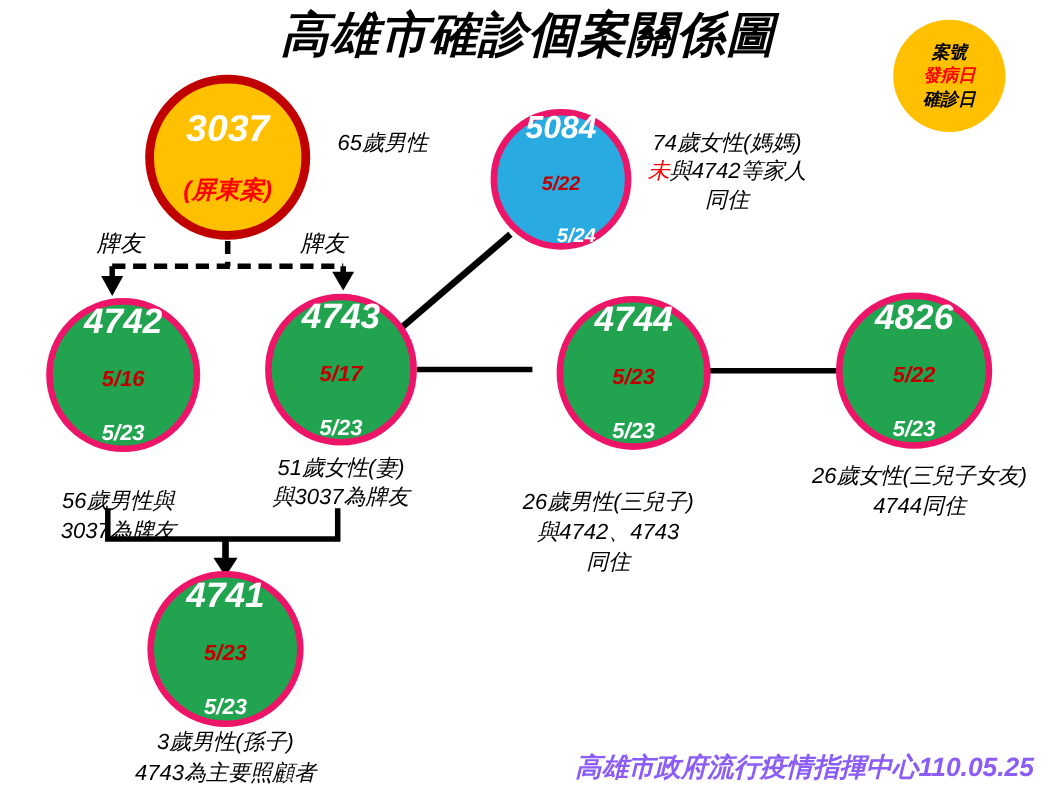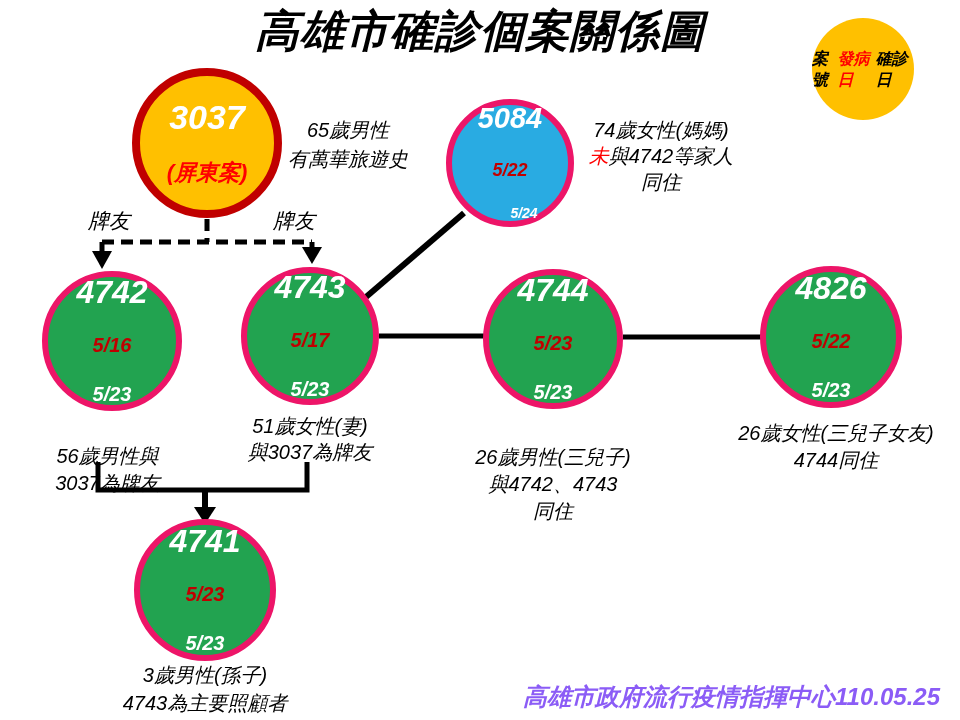--- a/index.html
+++ b/index.html
@@ -31,21 +31,21 @@
   .arrowhead{fill:var(--line-black);stroke:none;}
 
   .page-title{
     position:absolute;left:0;top:2px;width:960px;
     text-align:center;font-size:44px;font-weight:700;color:#000;
     letter-spacing:1px;z-index:2;
   }
   .legend{
     position:absolute;left:812px;top:18px;width:102px;height:102px;
     border-radius:50%;background:var(--node-orange);
-    display:flex;flex-direction:row;align-items:center;justify-content:center;
+    display:flex;flex-direction:column;align-items:center;justify-content:center;
     font-size:16px;font-weight:700;line-height:21px;color:#000;z-index:2;
   }
   .legend .red{color:var(--text-red);}
 
   .node{
     position:absolute;border-radius:50%;box-sizing:border-box;
     display:flex;flex-direction:column;align-items:center;justify-content:center;
     z-index:1;text-align:center;gap:24px;
   }
   .node.green{background:var(--node-green);border:6px solid var(--border-pink);}
@@ -101,27 +101,26 @@
     <div class="red">發病日</div>
     <div>確診日</div>
   </div>
 
   <div class="node orange" style="left:132px;top:68px;width:150px;height:150px;">
     <div class="id big">3037</div>
     <div class="subtitle">(屏東案)</div>
   </div>
   <div class="desc" style="left:278px;top:116px;width:140px;line-height:29px;">
     <div>65歲男性</div>
-    <div>有萬華旅遊史</div>
   </div>
 
   <div class="node blue" style="left:446px;top:99px;width:128px;height:128px;">
     <div class="id mid">5084</div>
     <div class="onset" style="font-size:18px;">5/22</div>
-    <div class="confirm" style="font-size:14px;margin-left:28px;">5/24</div>
+    <div class="confirm" style="font-size:18px;margin-left:28px;">5/24</div>
   </div>
   <div class="desc" style="left:572px;top:117px;width:178px;line-height:26px;">
     <div>74歲女性(媽媽)</div>
     <div><span class="red">未</span><span>與4742等家人</span></div>
     <div>同住</div>
   </div>
 
   <div class="edge-label" style="left:88px;top:207px;">牌友</div>
   <div class="edge-label" style="left:273px;top:207px;">牌友</div>
 
@@ -138,21 +137,21 @@
   <div class="node green" style="left:241px;top:267px;width:138px;height:138px;">
     <div class="id">4743</div>
     <div class="onset">5/17</div>
     <div class="confirm">5/23</div>
   </div>
   <div class="desc" style="left:218px;top:413px;width:184px;line-height:26px;">
     <div>51歲女性(妻)</div>
     <div>與3037為牌友</div>
   </div>
 
-  <div class="node green" style="left:483px;top:269px;width:140px;height:140px;">
+  <div class="node green" style="left:506px;top:269px;width:140px;height:140px;">
     <div class="id">4744</div>
     <div class="onset">5/23</div>
     <div class="confirm">5/23</div>
   </div>
   <div class="desc" style="left:458px;top:444px;width:190px;">
     <div>26歲男性(三兒子)</div>
     <div>與4742、4743</div>
     <div>同住</div>
   </div>
 

